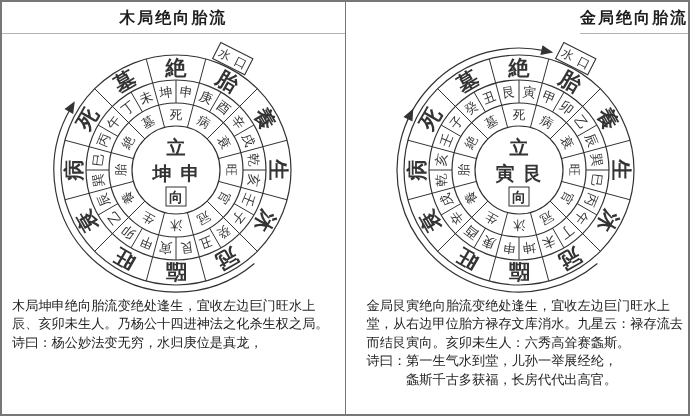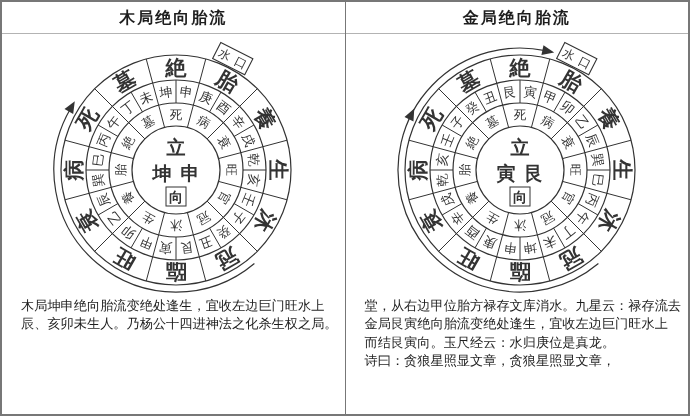--- a/index.html
+++ b/index.html
@@ -2,30 +2,30 @@
 <html><head>
 <meta charset="utf-8">
 <style>
   html,body{margin:0;padding:0;background:#fff;}
   .page{
     width:690px;height:416px;box-sizing:border-box;
     border:2px solid #777;display:flex;background:#fff;
     font-family:"Liberation Serif","DejaVu Serif",serif;color:#1e1e1e;
   }
   .panel{flex:1 1 50%;display:flex;flex-direction:column;min-width:0;}
-  .panel.right{border-left:1px solid #777;}
+  .panel.right{border-left:1px solid #777;align-items:flex-end;}
   .panel-title{
     text-align:center;font-weight:bold;font-size:16px;letter-spacing:2px;
     padding:6px 0 4px;border-bottom:1px solid #b3b3b3;flex:0 0 auto;
   }
   .diagram{flex:0 0 auto;line-height:0;}
   .diagram svg{display:block;margin:0 auto;}
   .panel-text{
     flex:1 1 auto;font-size:13.2px;line-height:18.4px;
-    padding:1px 5px 0 19px;letter-spacing:0;
+    padding:1px 5px 0 10px;letter-spacing:0;
   }
   .panel-text div{white-space:nowrap;}
 </style>
 </head>
 <body>
 
 <div class="page">
 
   <section class="panel left">
     <div class="panel-title">木局绝向胎流</div>
@@ -141,20 +141,21 @@
           <g transform="rotate(27 174 136)">
             <rect x="156" y="2" width="36" height="18" fill="#fff" stroke="#333333" stroke-width="1.1"></rect>
             <text x="165" y="11" dy=".35em" font-size="12" font-family="'Liberation Serif','DejaVu Serif',serif" fill="#333333" text-anchor="middle">水</text>
             <text x="183" y="11" dy=".35em" font-size="12" font-family="'Liberation Serif','DejaVu Serif',serif" fill="#333333" text-anchor="middle">口</text>
           </g>
         </svg>
     </div>
     <div class="panel-text" id="text-0">
         <div>木局坤申绝向胎流变绝处逢生，宜收左边巨门旺水上</div>
         <div>辰、亥卯未生人。乃杨公十四进神法之化杀生权之局。</div>
+        <div>诗曰：杨公妙法变无穷，水归庚位是真龙，</div>
       </div>
   </section>
 
   <section class="panel right">
     <div class="panel-title">金局绝向胎流</div>
     <div class="diagram">
       <svg id="svg-1" width="343" height="262" viewBox="0 0 343 262">
           <path d="M 252.4 229.5 A 122 122 0 1 1 199.4 16.7" fill="none" stroke="#333333" stroke-width="1.2"></path>
           <polygon points="68.3,74.4 67.5,87.4 58.5,83.0" fill="#333333"></polygon>
           <polygon points="208.2,18.5 195.4,20.9 197.5,11.2" fill="#333333"></polygon>
@@ -264,20 +265,21 @@
           <rect x="164" y="153" width="20" height="19" fill="none" stroke="#333333" stroke-width="1"></rect>
           <text x="174" y="163" dy=".35em" font-size="14" font-weight="700" font-family="'Liberation Serif','DejaVu Serif',serif" fill="#333333" text-anchor="middle">向</text>
           <g transform="rotate(27 174 136)">
             <rect x="156" y="2" width="36" height="18" fill="#fff" stroke="#333333" stroke-width="1.1"></rect>
             <text x="165" y="11" dy=".35em" font-size="12" font-family="'Liberation Serif','DejaVu Serif',serif" fill="#333333" text-anchor="middle">水</text>
             <text x="183" y="11" dy=".35em" font-size="12" font-family="'Liberation Serif','DejaVu Serif',serif" fill="#333333" text-anchor="middle">口</text>
           </g>
         </svg>
     </div>
     <div class="panel-text" id="text-1">
+        <div>金局艮寅绝向胎流变绝处逢生，宜收左边巨门旺水上</div>
         <div>堂，从右边甲位胎方禄存文库消水。九星云：禄存流去</div>
-        <div>金局艮寅绝向胎流变绝处逢生，宜收左边巨门旺水上</div>
-        <div>而结艮寅向。玉尺经云：水归庚位是真龙。</div>
-        <div>诗曰：贪狼星照显文章，贪狼星照显文章，</div>
+        <div>而结艮寅向。亥卯未生人：六秀高耸赛螽斯。</div>
+        <div>诗曰：第一生气水到堂，儿孙一举展经纶，</div>
+        <div>　　　螽斯千古多获福，长房代代出高官。</div>
       </div>
   </section>
 
 </div>
 
 </body></html>

